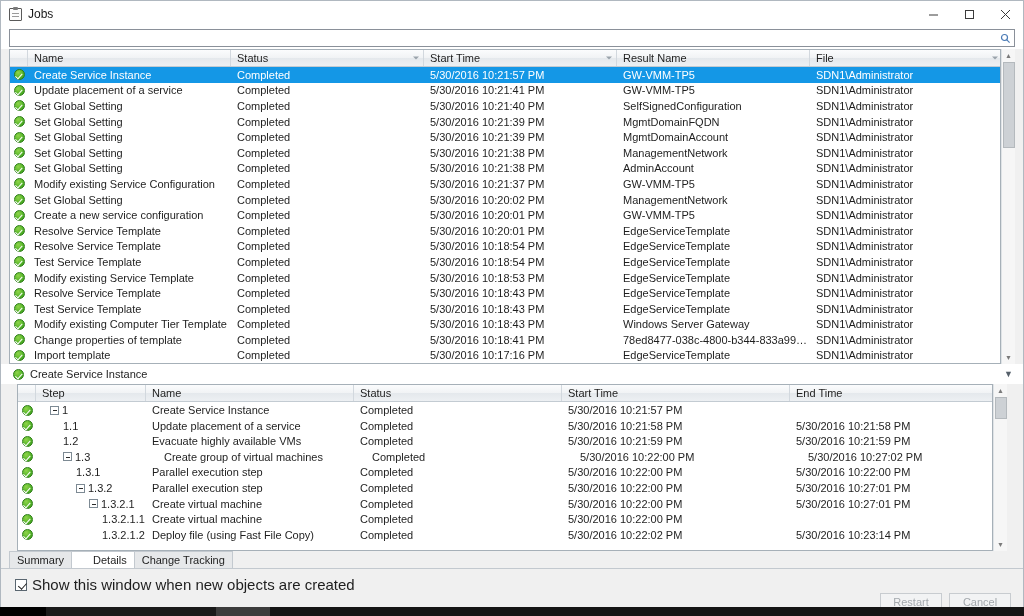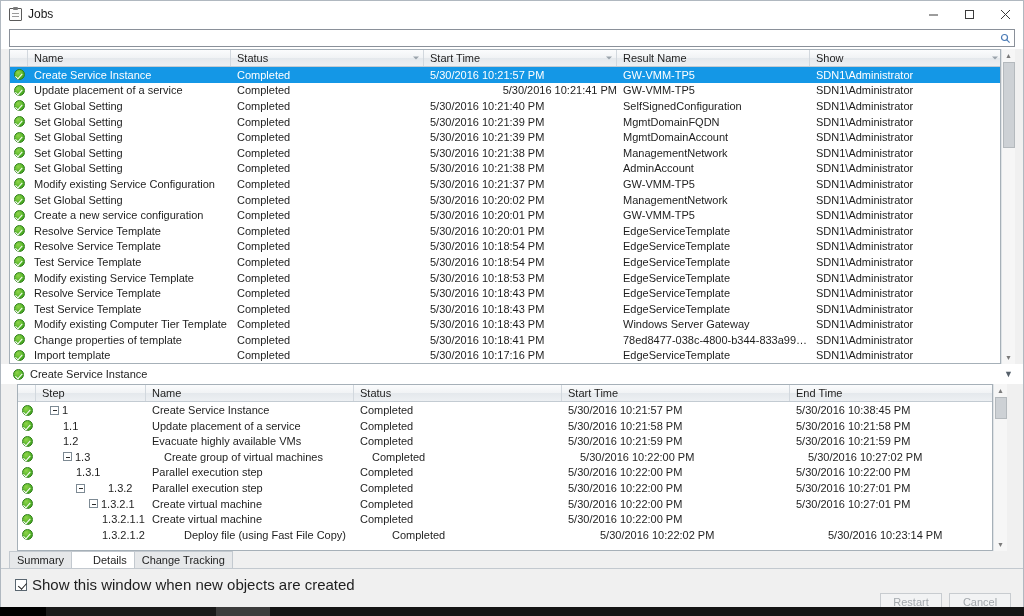--- a/index.html
+++ b/index.html
@@ -291,42 +291,42 @@
             <span class="filt"></span>
           </div>
           <div class="hcell" style="width: 193px; flex: 0 0 193px;">
             <span>Start Time</span>
             <span class="filt"></span>
           </div>
           <div class="hcell" style="width: 193px; flex: 0 0 193px;">
             <span>Result Name</span>
           </div>
           <div class="hcell" style="width: 193px; flex: 0 0 193px;">
-            <span>Show</span>
+            <span>File</span>
             <span class="filt"></span>
           </div>
         </div>
       <div class="grid-body" id="jobs-body">
           <div class="row selected">
             <div class="cell icocell" style="flex: 0 0 18px; padding: 0px;">
               <span class="ico-ok"></span>
             </div>
             <div class="cell" style="flex: 0 0 203px;">Create Service Instance</div>
             <div class="cell" style="flex: 0 0 193px;">Completed</div>
             <div class="cell" style="flex: 0 0 193px;">5/30/2016 10:21:57 PM</div>
             <div class="cell" style="flex: 0 0 193px;">GW-VMM-TP5</div>
             <div class="cell" style="flex: 0 0 193px;">SDN1\Administrator</div>
           </div>
           <div class="row">
             <div class="cell icocell" style="flex: 0 0 18px; padding: 0px;">
               <span class="ico-ok"></span>
             </div>
             <div class="cell" style="flex: 0 0 203px;">Update placement of a service</div>
             <div class="cell" style="flex: 0 0 193px;">Completed</div>
-            <div class="cell" style="flex: 0 0 193px; text-align: right;">5/30/2016 10:21:41 PM</div>
+            <div class="cell" style="flex: 0 0 193px;">5/30/2016 10:21:41 PM</div>
             <div class="cell" style="flex: 0 0 193px;">GW-VMM-TP5</div>
             <div class="cell" style="flex: 0 0 193px;">SDN1\Administrator</div>
           </div>
           <div class="row">
             <div class="cell icocell" style="flex: 0 0 18px; padding: 0px;">
               <span class="ico-ok"></span>
             </div>
             <div class="cell" style="flex: 0 0 203px;">Set Global Setting</div>
             <div class="cell" style="flex: 0 0 193px;">Completed</div>
             <div class="cell" style="flex: 0 0 193px;">5/30/2016 10:21:40 PM</div>
@@ -537,21 +537,20 @@
             <div class="cell icocell" style="flex: 0 0 18px; padding: 0px;">
               <span class="ico-ok"></span>
             </div>
             <div class="cell step-cell" style="flex: 0 0 110px; padding-left: 14px;">
               <span class="tree-toggle"></span>
               <span>1</span>
             </div>
             <div class="cell" style="flex: 0 0 208px;">Create Service Instance</div>
             <div class="cell" style="flex: 0 0 208px;">Completed</div>
             <div class="cell" style="flex: 0 0 228px;">5/30/2016 10:21:57 PM</div>
-            <div class="cell" style="flex: 0 0 222px;">5/30/2016 10:38:45 PM</div>
           </div>
           <div class="row">
             <div class="cell icocell" style="flex: 0 0 18px; padding: 0px;">
               <span class="ico-ok"></span>
             </div>
             <div class="cell step-cell" style="flex: 0 0 110px; padding-left: 27px;">
               <span>1.1</span>
             </div>
             <div class="cell" style="flex: 0 0 208px;">Update placement of a service</div>
             <div class="cell" style="flex: 0 0 208px;">Completed</div>
@@ -592,21 +591,21 @@
             </div>
             <div class="cell" style="flex: 0 0 208px;">Parallel execution step</div>
             <div class="cell" style="flex: 0 0 208px;">Completed</div>
             <div class="cell" style="flex: 0 0 228px;">5/30/2016 10:22:00 PM</div>
             <div class="cell" style="flex: 0 0 222px;">5/30/2016 10:22:00 PM</div>
           </div>
           <div class="row">
             <div class="cell icocell" style="flex: 0 0 18px; padding: 0px;">
               <span class="ico-ok"></span>
             </div>
-            <div class="cell step-cell" style="flex: 0 0 110px; padding-left: 40px; gap: 20px;">
+            <div class="cell step-cell" style="flex: 0 0 110px; padding-left: 40px;">
               <span class="tree-toggle"></span>
               <span>1.3.2</span>
             </div>
             <div class="cell" style="flex: 0 0 208px;">Parallel execution step</div>
             <div class="cell" style="flex: 0 0 208px;">Completed</div>
             <div class="cell" style="flex: 0 0 228px;">5/30/2016 10:22:00 PM</div>
             <div class="cell" style="flex: 0 0 222px;">5/30/2016 10:27:01 PM</div>
           </div>
           <div class="row">
             <div class="cell icocell" style="flex: 0 0 18px; padding: 0px;">
@@ -632,21 +631,21 @@
             <div class="cell" style="flex: 0 0 208px;">Completed</div>
             <div class="cell" style="flex: 0 0 228px;">5/30/2016 10:22:00 PM</div>
           </div>
           <div class="row">
             <div class="cell icocell" style="flex: 0 0 18px; padding: 0px;">
               <span class="ico-ok"></span>
             </div>
             <div class="cell step-cell" style="flex: 0 0 110px; padding-left: 66px;">
               <span>1.3.2.1.2</span>
             </div>
-            <div class="cell" style="flex: 0 0 208px; margin-left: 32px;">Deploy file (using Fast File Copy)</div>
+            <div class="cell" style="flex: 0 0 208px;">Deploy file (using Fast File Copy)</div>
             <div class="cell" style="flex: 0 0 208px;">Completed</div>
             <div class="cell" style="flex: 0 0 228px;">5/30/2016 10:22:02 PM</div>
             <div class="cell" style="flex: 0 0 222px;">5/30/2016 10:23:14 PM</div>
           </div>
         </div>
     </div>
     <div class="vscroll">
       <div class="vs-arrow">▲</div>
       <div class="vs-track">
         <div class="vs-thumb" style="top:0;height:22px;"></div>

